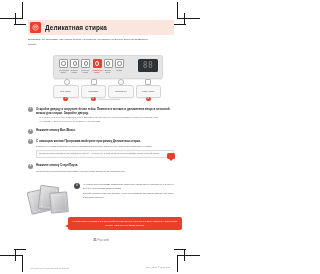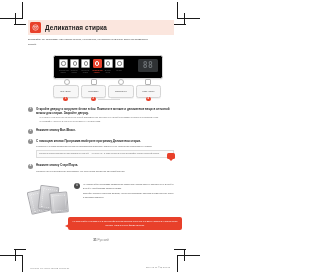--- a/index.html
+++ b/index.html
@@ -58,21 +58,21 @@
   }
 
   .intro{
     margin-top:3px;font-size:2.5px;line-height:1.9;color:#3a3a3a;width:128px;
   }
 
   
   .panel-wrap{position:relative;margin-top:7px;height:46px;}
   .panel{
     position:absolute;left:25px;top:0;width:108px;height:22px;
-    background:#000000;border:0.6px solid #d8d8d8;border-radius:2.5px;
+    background:#e5e5e5;border:0.6px solid #d8d8d8;border-radius:2.5px;
     box-shadow:0 0.5px 1px rgba(0,0,0,.07);
   }
   .mode-row{position:absolute;left:5px;top:3.5px;display:flex;gap:3.2px;}
   .mode{width:8px;text-align:center;}
   .mode-ic{
     width:7px;height:7px;margin:0 auto;border:0.6px solid #9a9a9a;border-radius:1px;
     background:#fff;position:relative;
   }
   .mode.active .mode-ic{background:#e8402a;border-color:#e8402a;}
   .mode-ic i{

